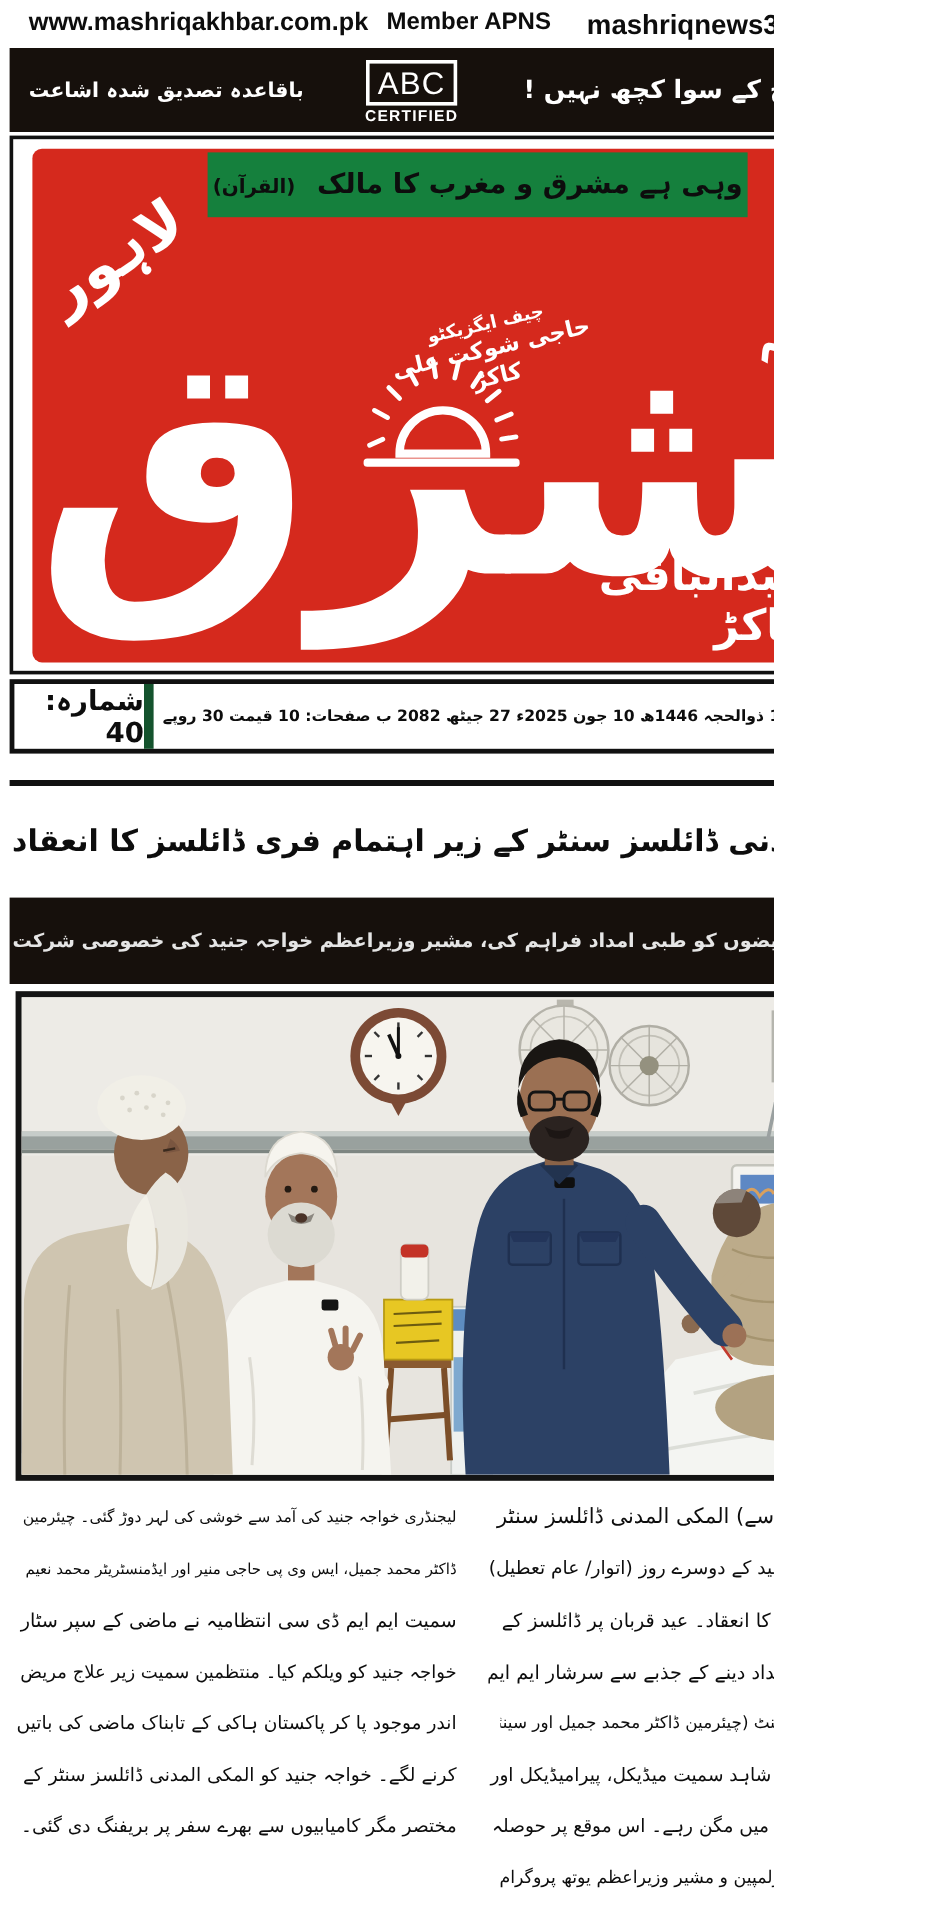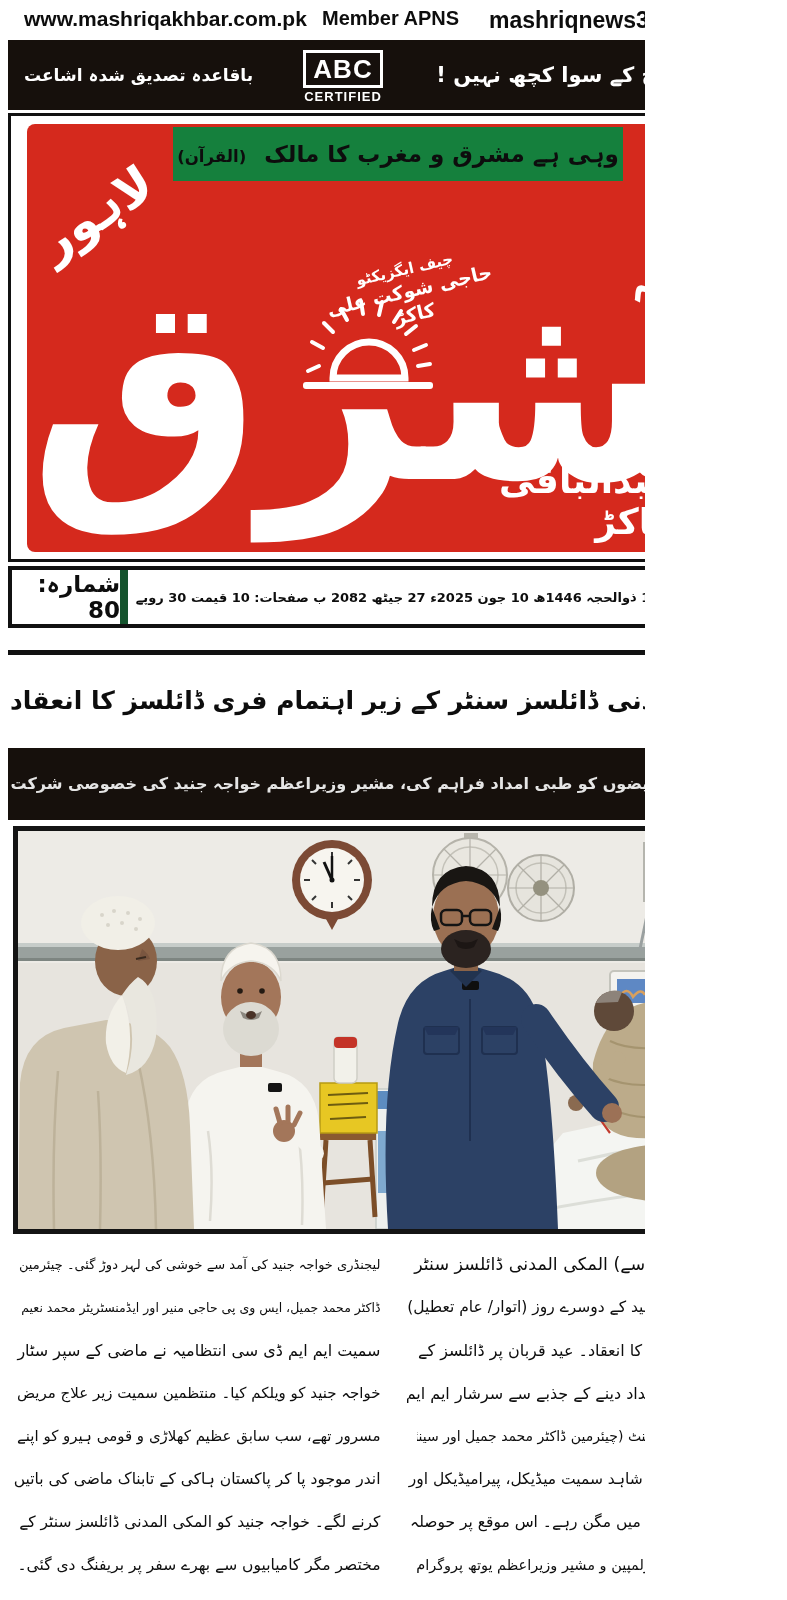--- a/index.html
+++ b/index.html
@@ -13,21 +13,21 @@
   .topbar .site{position:absolute;left:24px;top:7px;font-size:21px;font-weight:bold;}
   .topbar .member{position:absolute;left:322px;top:7px;font-size:20px;font-weight:bold;}
   .topbar .mail{position:absolute;right:2px;top:7px;font-size:23px;font-weight:bold;}
 
   
   .banner{position:absolute;left:8px;top:40px;width:768px;height:70px;background:#16100c;
           display:flex;align-items:center;justify-content:space-between;direction:rtl;
           padding:0 16px;box-sizing:border-box;color:#fff;}
   .banner .slogan{width:330px;font-size:30px;font-weight:bold;text-align:right;}
   .abc-wrap{display:flex;flex-direction:column;align-items:center;margin-top:3px;}
-  .abc-box{border:3px solid #fff;padding:0 7px;font-size:26px;font-weight:bold;letter-spacing:1px;line-height:32px;}
+  .abc-box{border:3px solid #fff;padding:0 7px;font-size:26px;font-weight:normal;letter-spacing:1px;line-height:32px;}
   .abc-cert{font-size:13px;font-weight:bold;letter-spacing:1px;margin-top:1px;}
   .banner .note{width:232px;font-size:21px;font-weight:bold;text-align:left;}
 
   
   .masthead{position:absolute;left:8px;top:113px;width:768px;height:449px;border:3px solid #111;
             background:#fff;box-sizing:border-box;}
   .red{position:absolute;left:16px;top:8px;width:730px;height:428px;background:#d5291d;border-radius:8px;}
   .verse-box{position:absolute;left:146px;top:3px;width:450px;height:54px;background:#15803d;
              line-height:54px;text-align:center;font-size:28px;font-weight:bold;direction:rtl;z-index:5;}
   .verse-box .src{font-size:0.72em;font-weight:bold;margin-right:10px;}
@@ -125,21 +125,21 @@
       <div class="editor">
         <span class="t">چیف ایڈیٹر،</span>
         <span class="n">عبدالباقی کاکڑ</span>
       </div>
     </div>
   </div>
 
   <div class="datebar">
     <div class="cell cell-vol">جلد:15</div>
     <div class="cell cell-date fit" style="font-size: 13px;">منگل 13 ذوالحجہ 1446ھ 10 جون 2025ء 27 جیٹھ 2082 ب صفحات: 10 قیمت 30 روپے</div>
-    <div class="cell cell-issue">شمارہ: 80</div>
+    <div class="cell cell-issue">شمارہ: 40</div>
   </div>
 
   <div class="rule"></div>
 
   <div class="headline fit" style="font-size: 25px;">المکی المدنی ڈائلسز سنٹر کے زیر اہتمام فری ڈائلسز کا انعقاد</div>
   <div class="subheadline fit" style="font-size: 16px;">عید قرباں پر مریضوں کو طبی امداد فراہم کی، مشیر وزیراعظم خواجہ جنید کی خصوصی شرکت</div>
 
   <div class="photo">
     <svg width="750" height="398" viewBox="0 0 750 398">
 
@@ -348,20 +348,19 @@
       <div class="line fit" style="font-size: 14px; margin-left: 10px;">ڈی سی کی ٹاپ مینجمنٹ (چیئرمین ڈاکٹر محمد جمیل اور سینئر</div>
       <div class="line fit" style="font-size: 15.5px;">نائب صدر منیر احمد شاہد سمیت میڈیکل، پیرامیڈیکل اور</div>
       <div class="line fit" style="font-size: 15.5px;">ذوالحجہ خدمت خلق میں مگن رہے۔ اس موقع پر حوصلہ</div>
       <div class="line fit" style="font-size: 14.5px;">افزائی کے لیے ہاکی اولمپین و مشیر وزیراعظم یوتھ پروگرام</div>
     </div>
     <div class="col">
       <div class="line fit" style="font-size: 13px;">لیجنڈری خواجہ جنید کی آمد سے خوشی کی لہر دوڑ گئی۔ چیئرمین</div>
       <div class="line fit" style="font-size: 12.5px;">ڈاکٹر محمد جمیل، ایس وی پی حاجی منیر اور ایڈمنسٹریٹر محمد نعیم</div>
       <div class="line fit" style="font-size: 16px;">سمیت ایم ایم ڈی سی انتظامیہ نے ماضی کے سپر سٹار</div>
       <div class="line fit" style="font-size: 15px;">خواجہ جنید کو ویلکم کیا۔ منتظمین سمیت زیر علاج مریض</div>
-      <div class="line fit" style="font-size: 15px;">مسرور تھے، سب سابق عظیم کھلاڑی و قومی ہیرو کو اپنے</div>
       <div class="line fit" style="font-size: 15.5px;">اندر موجود پا کر پاکستان ہاکی کے تابناک ماضی کی باتیں</div>
       <div class="line fit" style="font-size: 15.5px;">کرنے لگے۔ خواجہ جنید کو المکی المدنی ڈائلسز سنٹر کے</div>
       <div class="line fit" style="font-size: 15.5px;">مختصر مگر کامیابیوں سے بھرے سفر پر بریفنگ دی گئی۔</div>
     </div>
   </div>
 
 </div>
 
 </body></html>

